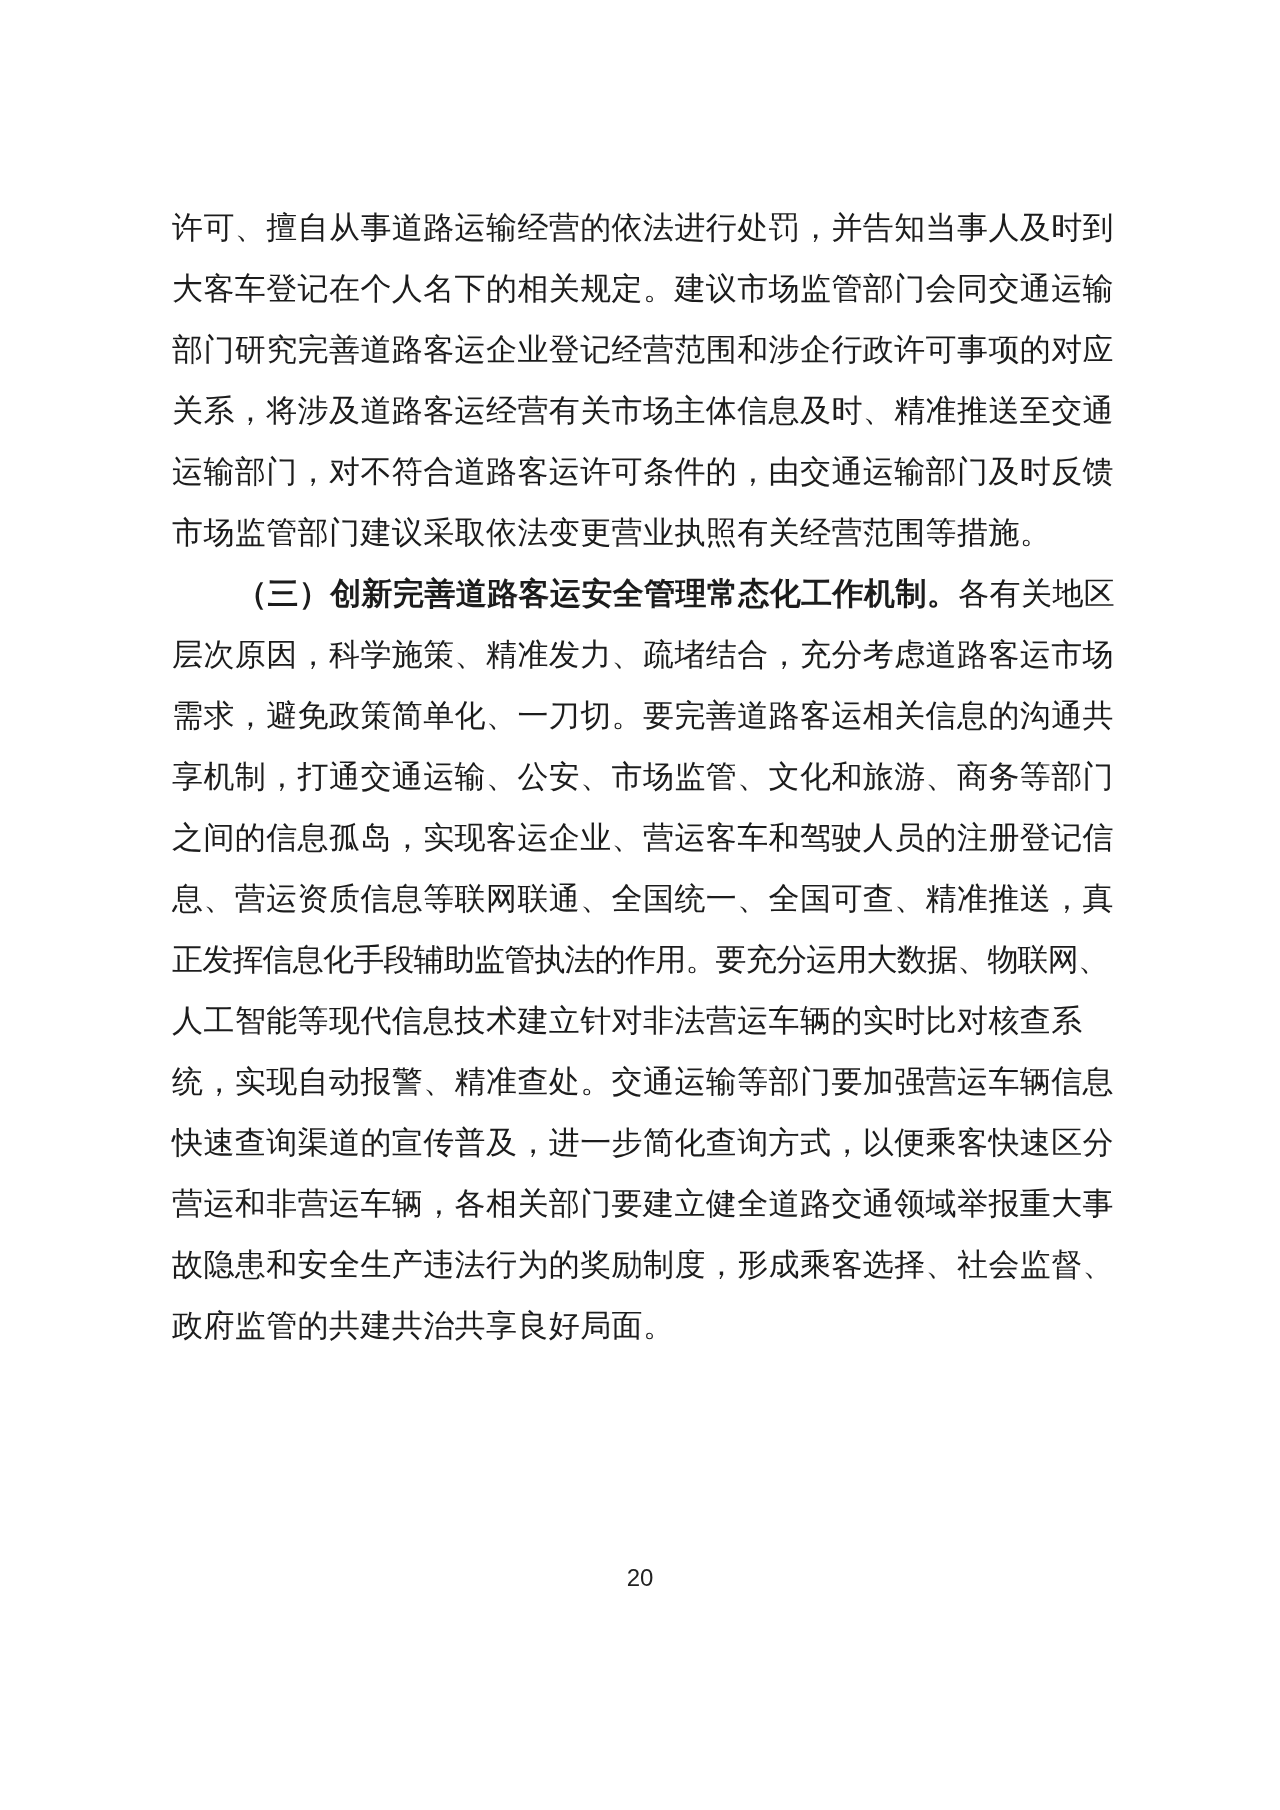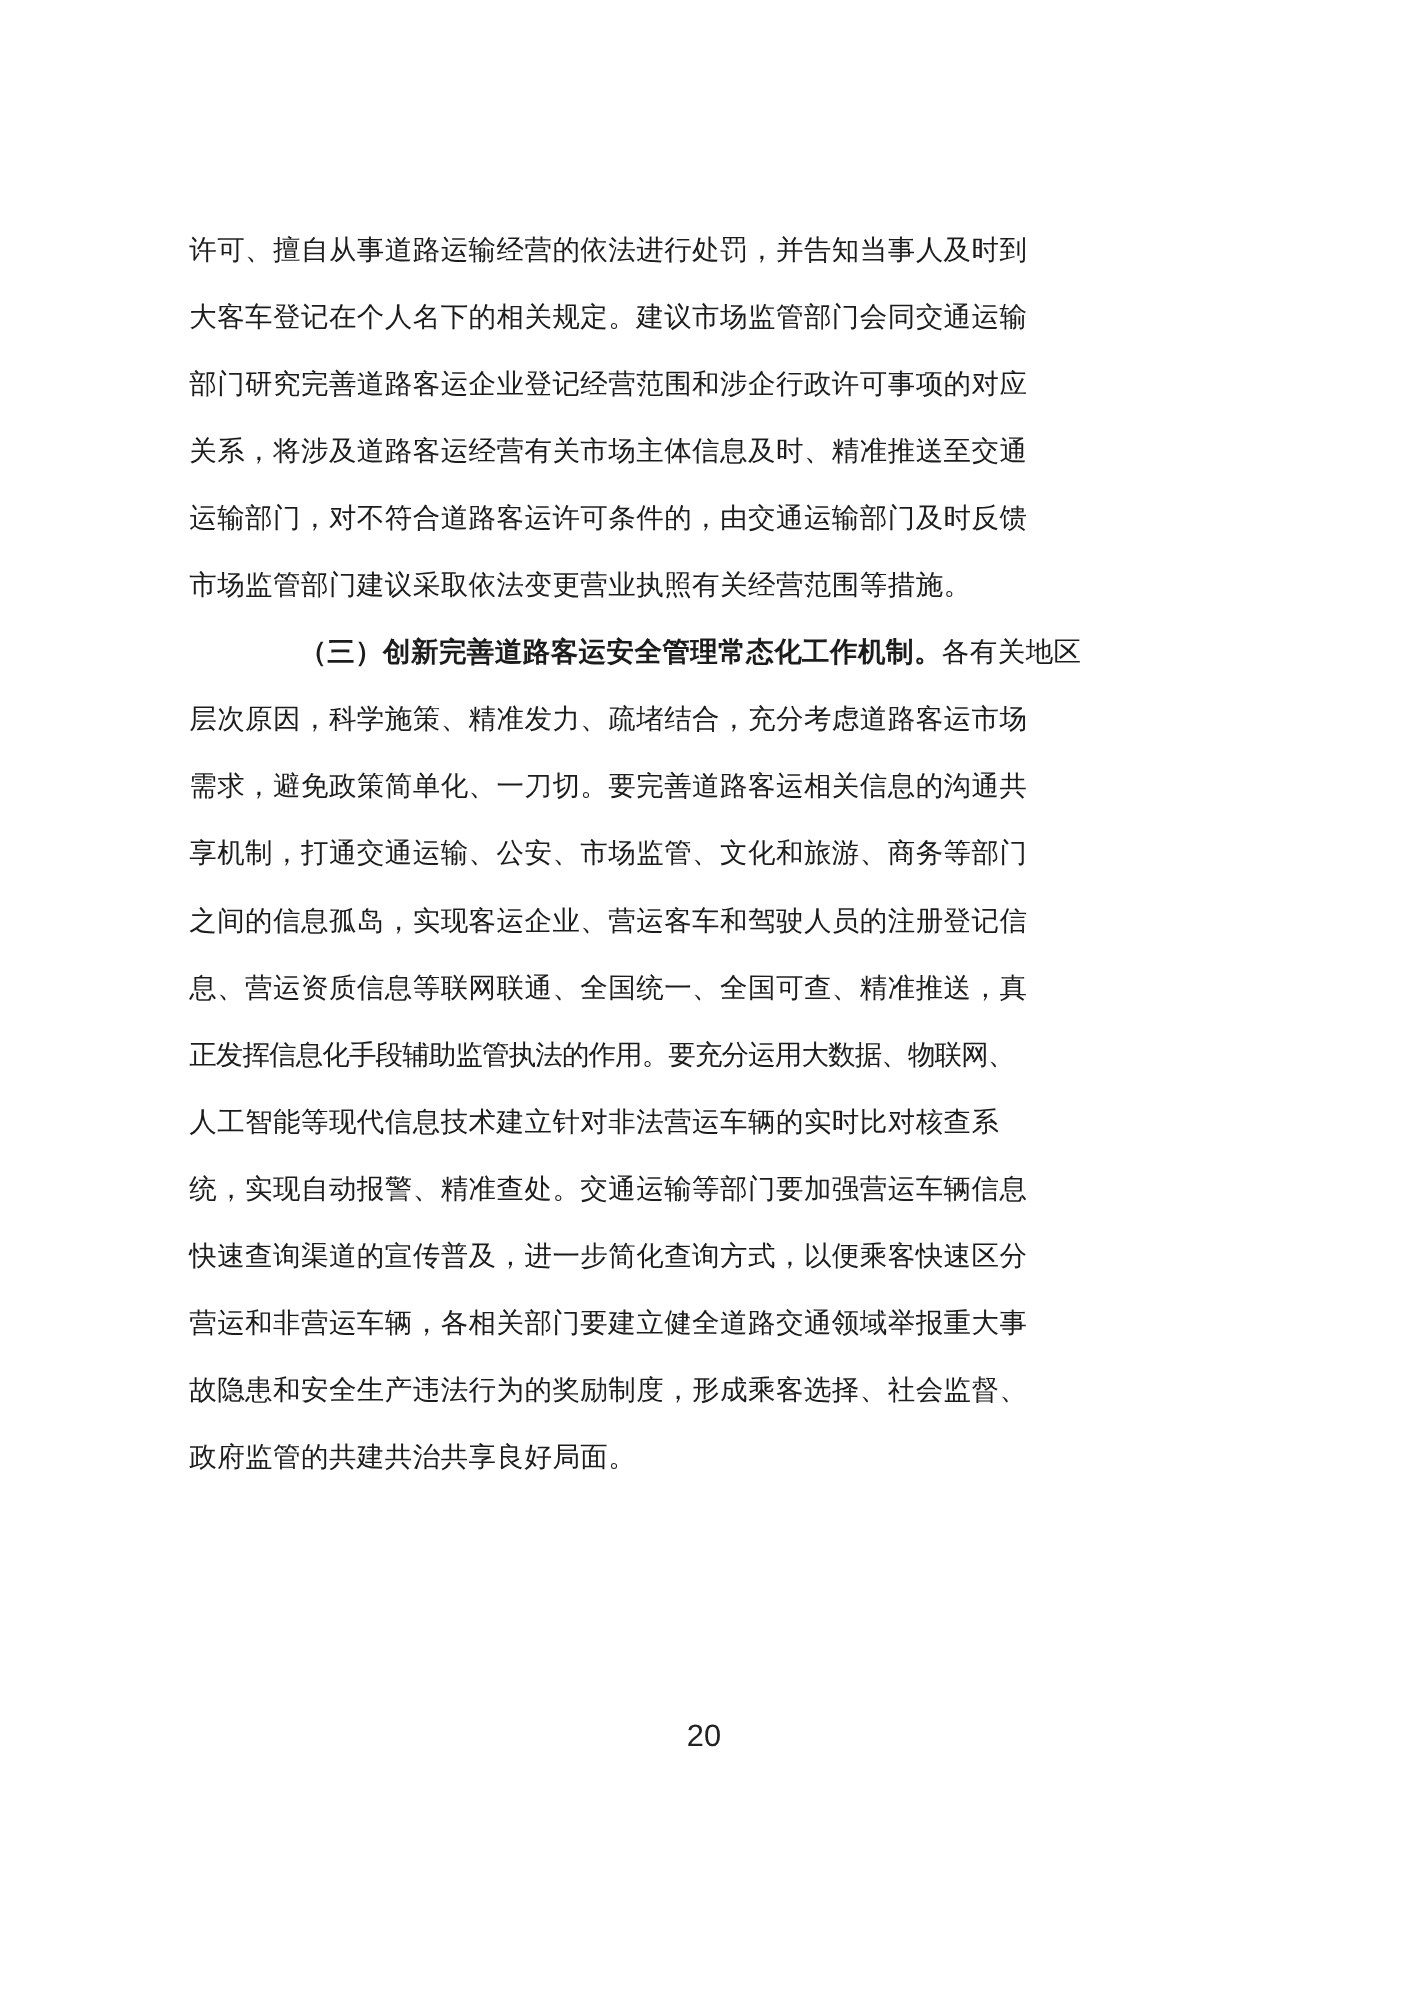--- a/index.html
+++ b/index.html
@@ -16,44 +16,43 @@
     font-family: "Liberation Serif", "DejaVu Serif", serif;
     color: #1c1c1c;
   }
   .textblock {
     position: absolute;
     left: 172px;
     top: 197px;
     width: 950px;
   }
   .line {
-    font-size: 25px;
+    font-size: 31px;
     line-height: 61px;
     height: 61px;
     letter-spacing: 0.4px;
     white-space: nowrap;
     font-weight: 400;
   }
   .line.tight {
     letter-spacing: -0.8px;
   }
   .line.indent {
     text-indent: 64px;
   }
   .bold {
     font-weight: bold;
-    margin-left: 36px;
   }
   .page-number {
     position: absolute;
     top: 1563px;
     left: 0;
     width: 100%;
     text-align: center;
-    font-size: 28px;
+    font-size: 24px;
     line-height: 30px;
     font-family: "Liberation Sans", "DejaVu Sans", sans-serif;
     color: #222222;
   }
 </style>
 </head>
 <body>
 
 <div class="page">
 

